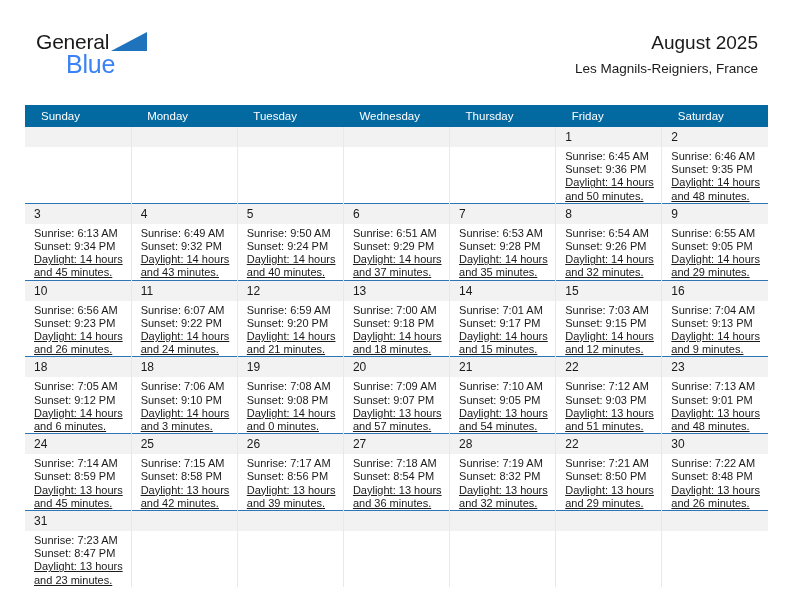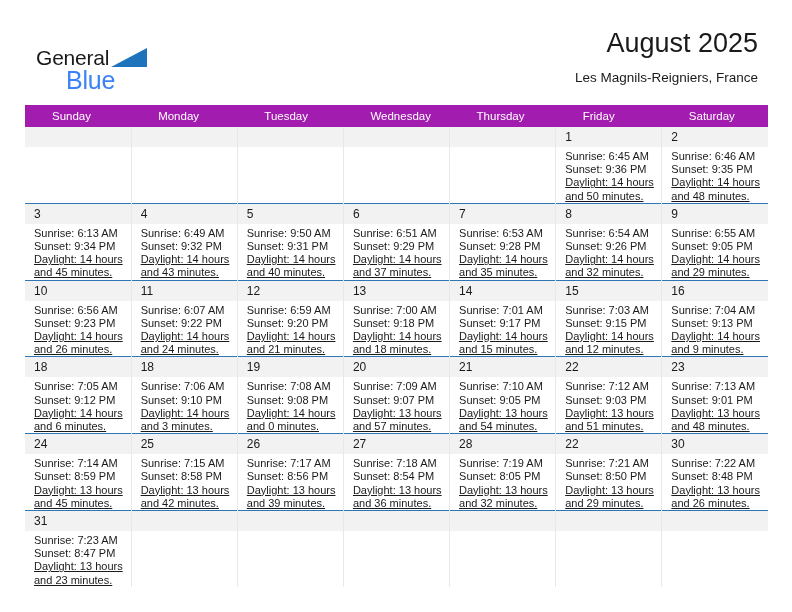--- a/index.html
+++ b/index.html
@@ -25,21 +25,21 @@
   .header {
     position: absolute;
     left: 24px;
     top: 26px;
     right: 24px;
     height: 70px;
   }
   .brand {
     position: absolute;
     left: 12px;
-    top: 20px;
+    top: 4px;
     width: 130px;
     height: 52px;
     text-decoration: underline;
   }
   .brand-general {
     position: absolute;
     left: 0;
     top: 0;
     font-size: 21px;
     letter-spacing: -0.2px;
@@ -65,49 +65,48 @@
     letter-spacing: -0.2px;
   }
 
   .title-wrap {
     position: absolute;
     right: 10px;
     top: 0;
     text-align: right;
   }
   .month-title {
-    font-size: 27px;
+    font-size: 19px;
     color: #1a1a1a;
     line-height: 34px;
     white-space: nowrap;
   }
   .location {
-    margin-top: 9px;
     font-size: 13.5px;
     color: #1a1a1a;
     line-height: 17px;
     white-space: nowrap;
   }
 
   
   .calendar {
     position: absolute;
     left: 25px;
     top: 105px;
     width: 743px;
     border-collapse: collapse;
     table-layout: fixed;
   }
   .calendar th {
-    background: #a21caf;
+    background: #0369a1;
     color: #ffffff;
     font-size: 11.5px;
     font-weight: normal;
     text-align: left;
-    padding: 5px 0 5px 27px;
+    padding: 5px 0 5px 16px;
     height: 12px;
     border: none;
     margin-top: 40px;
   }
   .calendar td {
     vertical-align: top;
     padding: 0;
     border-left: 1px solid #e8e8e8;
     border-top: 1px solid #2e75b6;
     height: 72px;
@@ -227,21 +226,21 @@
             <div class="cell-body">
               <div>Sunrise: 6:49 AM</div>
               <div>Sunset: 9:32 PM</div>
               <div class="daylight">Daylight: 14 hours and 43 minutes.</div>
             </div>
           </td>
           <td class="">
             <div class="daynum">5</div>
             <div class="cell-body">
               <div>Sunrise: 9:50 AM</div>
-              <div>Sunset: 9:31 PM</div>
+              <div>Sunset: 9:24 PM</div>
               <div class="daylight">Daylight: 14 hours and 40 minutes.</div>
             </div>
           </td>
           <td class="">
             <div class="daynum">6</div>
             <div class="cell-body">
               <div>Sunrise: 6:51 AM</div>
               <div>Sunset: 9:29 PM</div>
               <div class="daylight">Daylight: 14 hours and 37 minutes.</div>
             </div>
@@ -417,21 +416,21 @@
             <div class="cell-body">
               <div>Sunrise: 7:18 AM</div>
               <div>Sunset: 8:54 PM</div>
               <div class="daylight">Daylight: 13 hours and 36 minutes.</div>
             </div>
           </td>
           <td class="">
             <div class="daynum">28</div>
             <div class="cell-body">
               <div>Sunrise: 7:19 AM</div>
-              <div>Sunset: 8:05 PM</div>
+              <div>Sunset: 8:32 PM</div>
               <div class="daylight">Daylight: 13 hours and 32 minutes.</div>
             </div>
           </td>
           <td class="">
             <div class="daynum">22</div>
             <div class="cell-body">
               <div>Sunrise: 7:21 AM</div>
               <div>Sunset: 8:50 PM</div>
               <div class="daylight">Daylight: 13 hours and 29 minutes.</div>
             </div>

